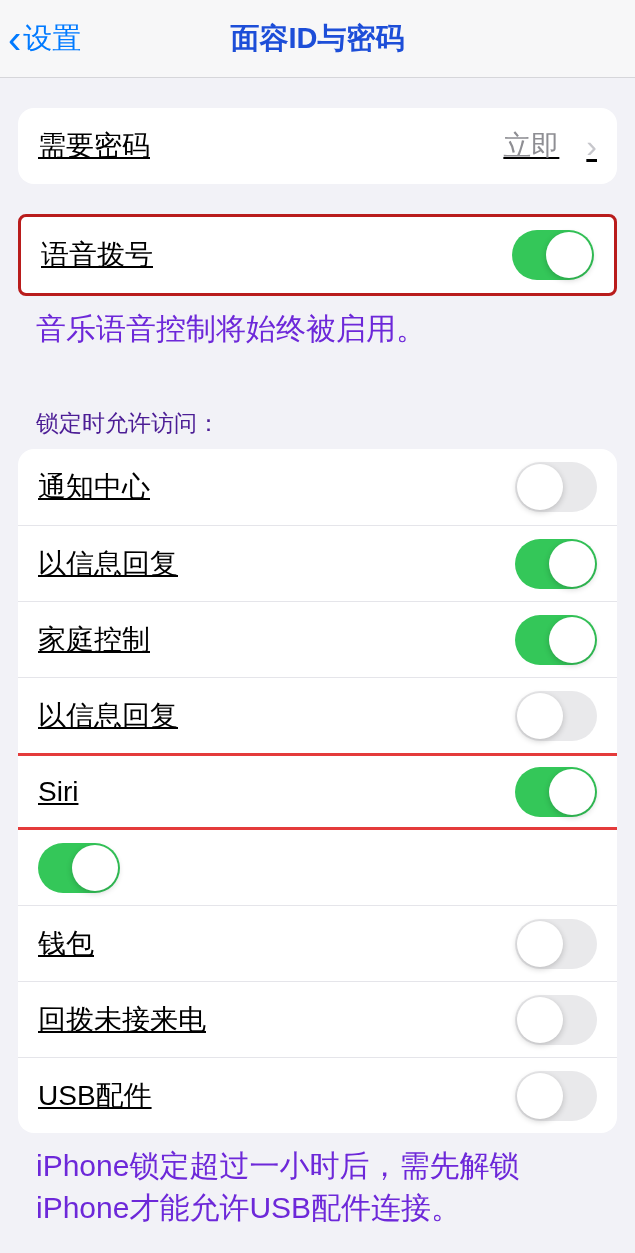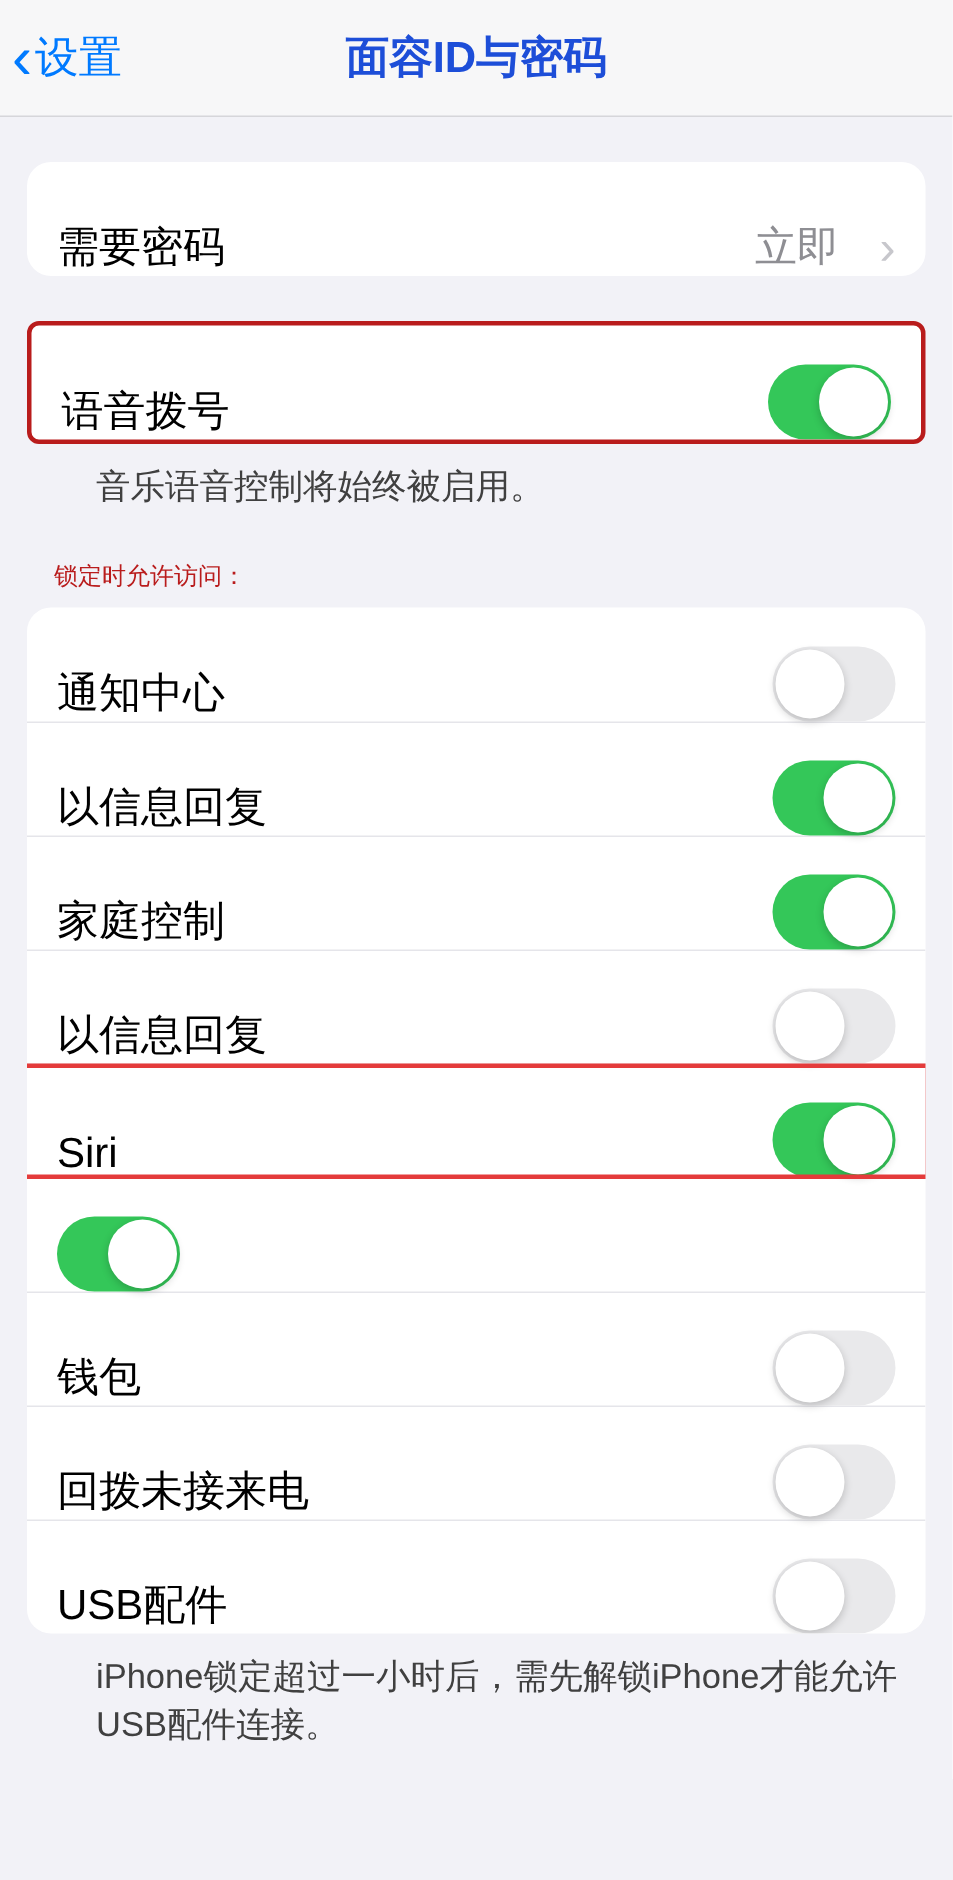--- a/index.html
+++ b/index.html
@@ -52,24 +52,25 @@
       background: #fff;
       border-radius: 16px;
       overflow: hidden;
     }
     .group.highlighted {
       border: 3px solid #b91c1c;
       border-radius: 8px;
     }
     .row {
       display: flex;
-      align-items: flex-end;
+      align-items: center;
       justify-content: space-between;
       padding: 0 20px;
       min-height: 76px;
+      text-decoration: underline;
     }
     .row + .row {
       border-top: 1px solid #e5e5ea;
     }
     .row.highlighted-row {
       position: relative;
     }
     .row.highlighted-row::after {
       content: "";
       position: absolute;
@@ -91,31 +92,30 @@
       font-size: 28px;
       gap: 17px;
     }
     .chevron-right {
       color: #c7c7cc;
       font-size: 32px;
       margin-left: 10px;
       font-weight: 300;
     }
     .footer-text {
-      font-size: 23px;
-      color: #404040;
+      font-size: 30px;
+      color: #6d28d9;
       padding: 12px 36px 0 36px;
       line-height: 1.4;
-      margin-left: 28px;
     }
     .section-header {
-      font-size: 16px;
-      color: #b91c1c;
+      font-size: 23px;
+      color: #4c1d95;
       padding: 0 36px 10px 36px;
-      margin-top: 34px;
+      margin-top: 58px;
     }
     .group.after-header {
       margin-top: 0;
     }
     
     .switch {
       position: relative;
       width: 82px;
       height: 50px;
       border-radius: 25px;

